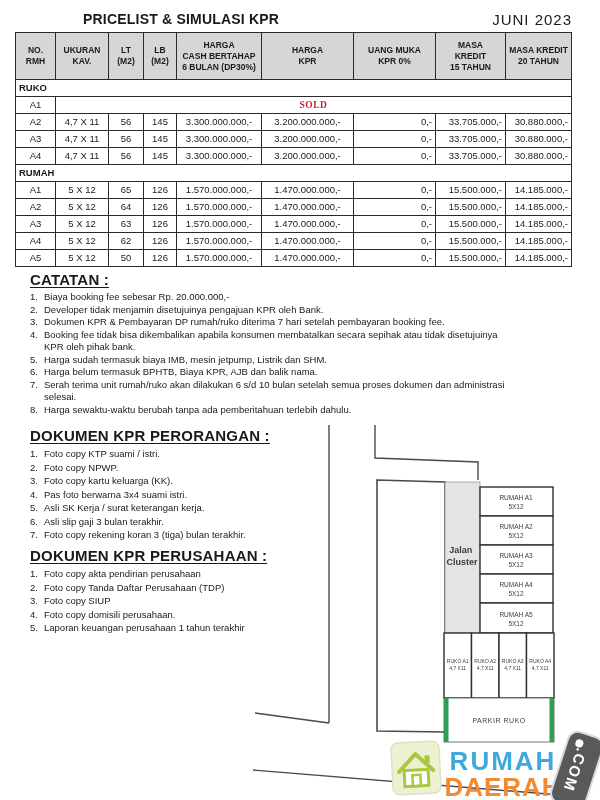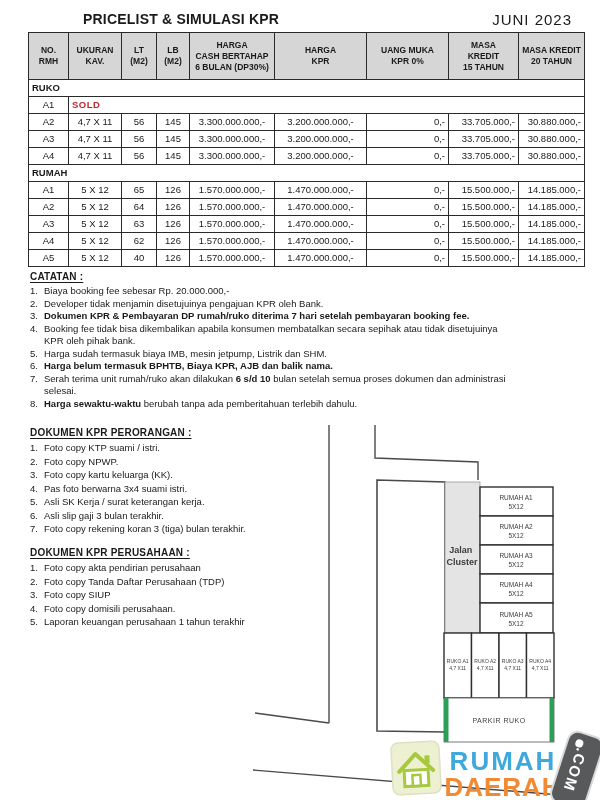--- a/index.html
+++ b/index.html
@@ -2,35 +2,35 @@
 <html><head>
 <meta charset="utf-8">
 <style>
   html,body{margin:0;padding:0;background:#ffffff;}
   body{font-family:"Liberation Sans", sans-serif; color:#1a1a1a;}
   .page{position:relative;width:600px;height:800px;background:#fff;overflow:hidden;}
 
   .title{position:absolute;top:11px;left:83px;font-size:14px;font-weight:bold;letter-spacing:.2px;white-space:nowrap;}
   .date{position:absolute;top:11px;right:28px;font-size:15px;font-weight:normal;letter-spacing:1px;white-space:nowrap;}
 
-  table.price{position:absolute;top:32px;left:28px;width:556px;border-collapse:collapse;table-layout:fixed;}
+  table.price{position:absolute;top:32px;left:15px;width:556px;border-collapse:collapse;table-layout:fixed;}
   table.price th, table.price td{border:1px solid #2a2a2a;overflow:hidden;}
   table.price th{background:#d6d6d6;font-size:8.5px;font-weight:bold;text-align:center;vertical-align:middle;white-space:pre-line;line-height:11px;height:44px;padding:1px;}
   table.price td{font-size:9.5px;line-height:12px;height:14px;padding:1px 3px;background:#fff;}
   td.c{text-align:center;margin-top:41px;}
   td.r{text-align:right;padding-right:5px;}
   tr.section-row td{font-weight:bold;text-align:left;font-size:9.5px;}
-  td.sold{color:#c1272d;font-weight:bold;letter-spacing:.5px;}
+  td.sold{color:#c1272d;font-weight:bold;text-align:center;letter-spacing:.5px;font-family:Liberation Serif, serif;}
 
   .block{position:absolute;left:30px;}
-  .block-heading{font-size:10px;font-weight:bold;text-decoration:underline;text-underline-offset:2px;margin-bottom:3px;letter-spacing:.2px;}
+  .block-heading{font-size:15px;font-weight:bold;text-decoration:underline;text-underline-offset:2px;margin-bottom:3px;letter-spacing:.2px;}
   .li{display:flex;font-size:9.5px;line-height:12.5px;}
   .li .num{width:14px;flex:0 0 14px;}
   .li .txt{flex:1;}
-  .b{font-weight:bold;}
+  .b{font-weight:normal;}
   #catatan{top:271px;width:505px;}
   #catatan .txt{max-width:462px;}
   #perorangan{top:427px;width:330px;}
   #perusahaan{top:547px;width:330px;}
   #perorangan .li,#perusahaan .li{line-height:13.5px;}
 
   svg#sitemap{position:absolute;left:250px;top:418px;}
   svg text{font-family:"Liberation Sans", sans-serif;}
   .map-line{stroke:#4a4a4a;stroke-width:1.4;fill:none;}
   .plot{fill:#ffffff;stroke:#4a4a4a;stroke-width:1.6;}
@@ -166,21 +166,21 @@
           <td class="c">126</td>
           <td class="c">1.570.000.000,-</td>
           <td class="c">1.470.000.000,-</td>
           <td class="r">0,-</td>
           <td class="r">15.500.000,-</td>
           <td class="r">14.185.000,-</td>
         </tr>
         <tr>
           <td class="c">A5</td>
           <td class="c">5 X 12</td>
-          <td class="c">40</td>
+          <td class="c">50</td>
           <td class="c">126</td>
           <td class="c">1.570.000.000,-</td>
           <td class="c">1.470.000.000,-</td>
           <td class="r">0,-</td>
           <td class="r">15.500.000,-</td>
           <td class="r">14.185.000,-</td>
         </tr>
       </tbody>
   </table>
 

